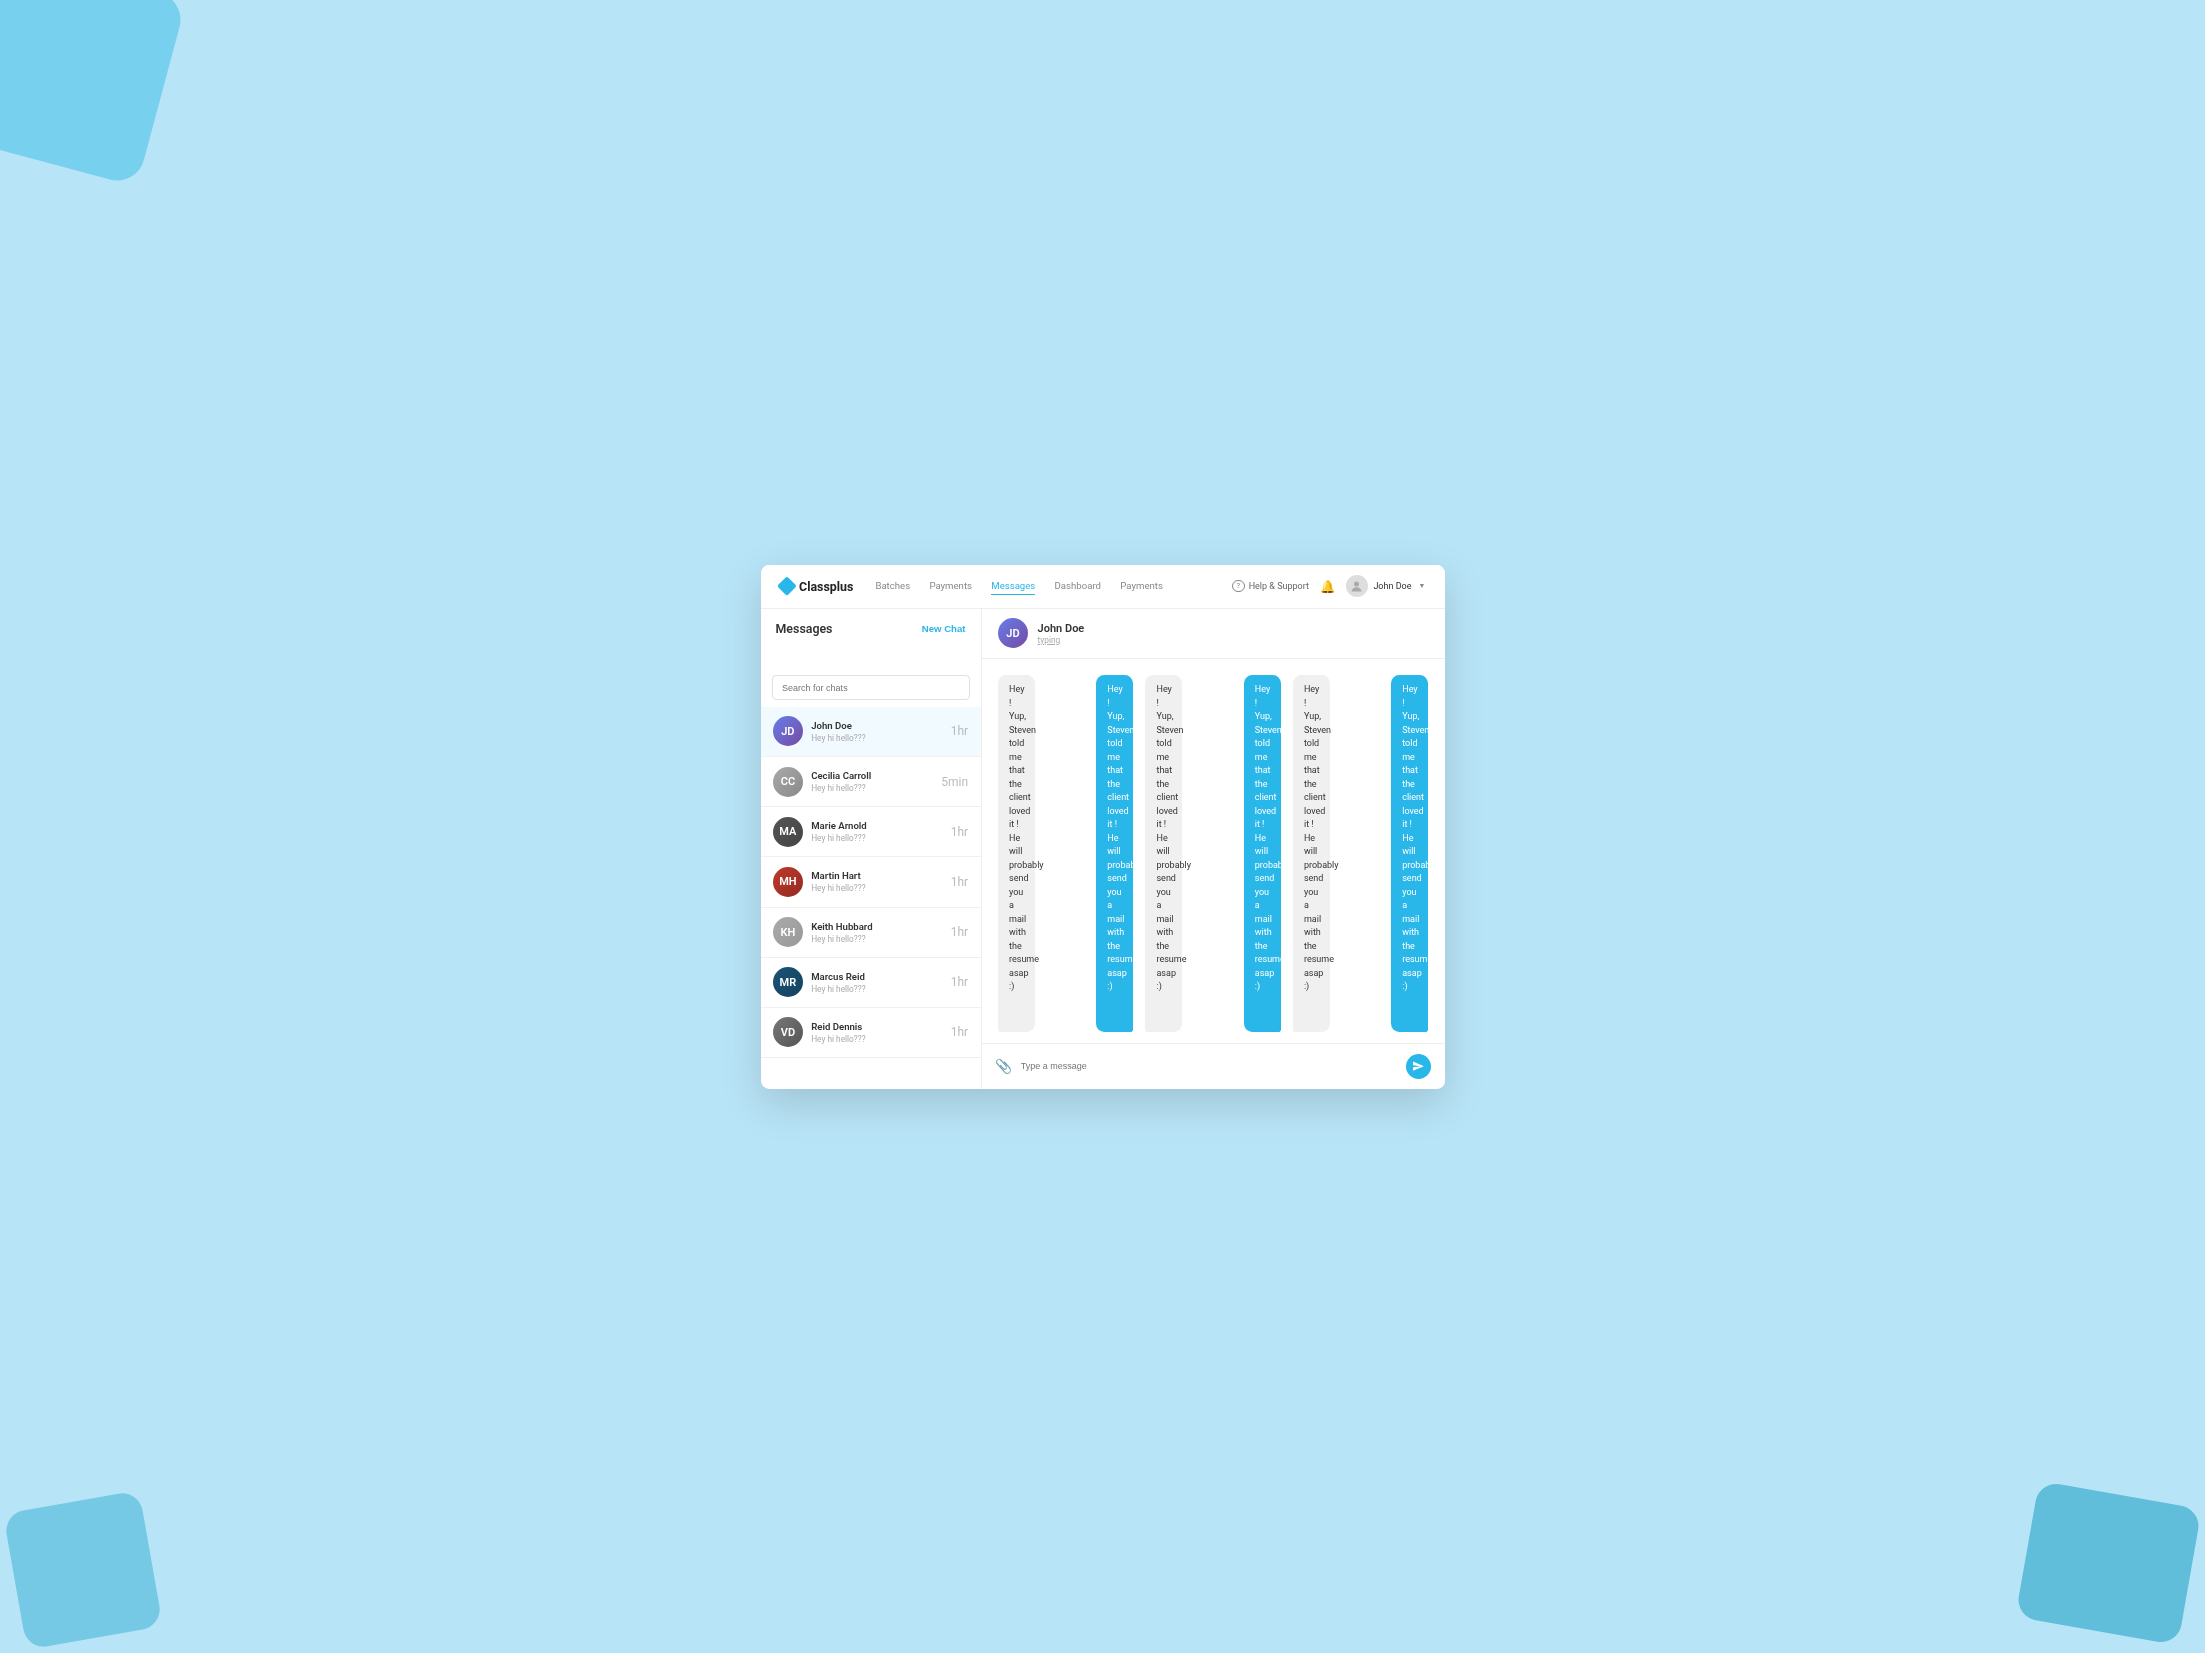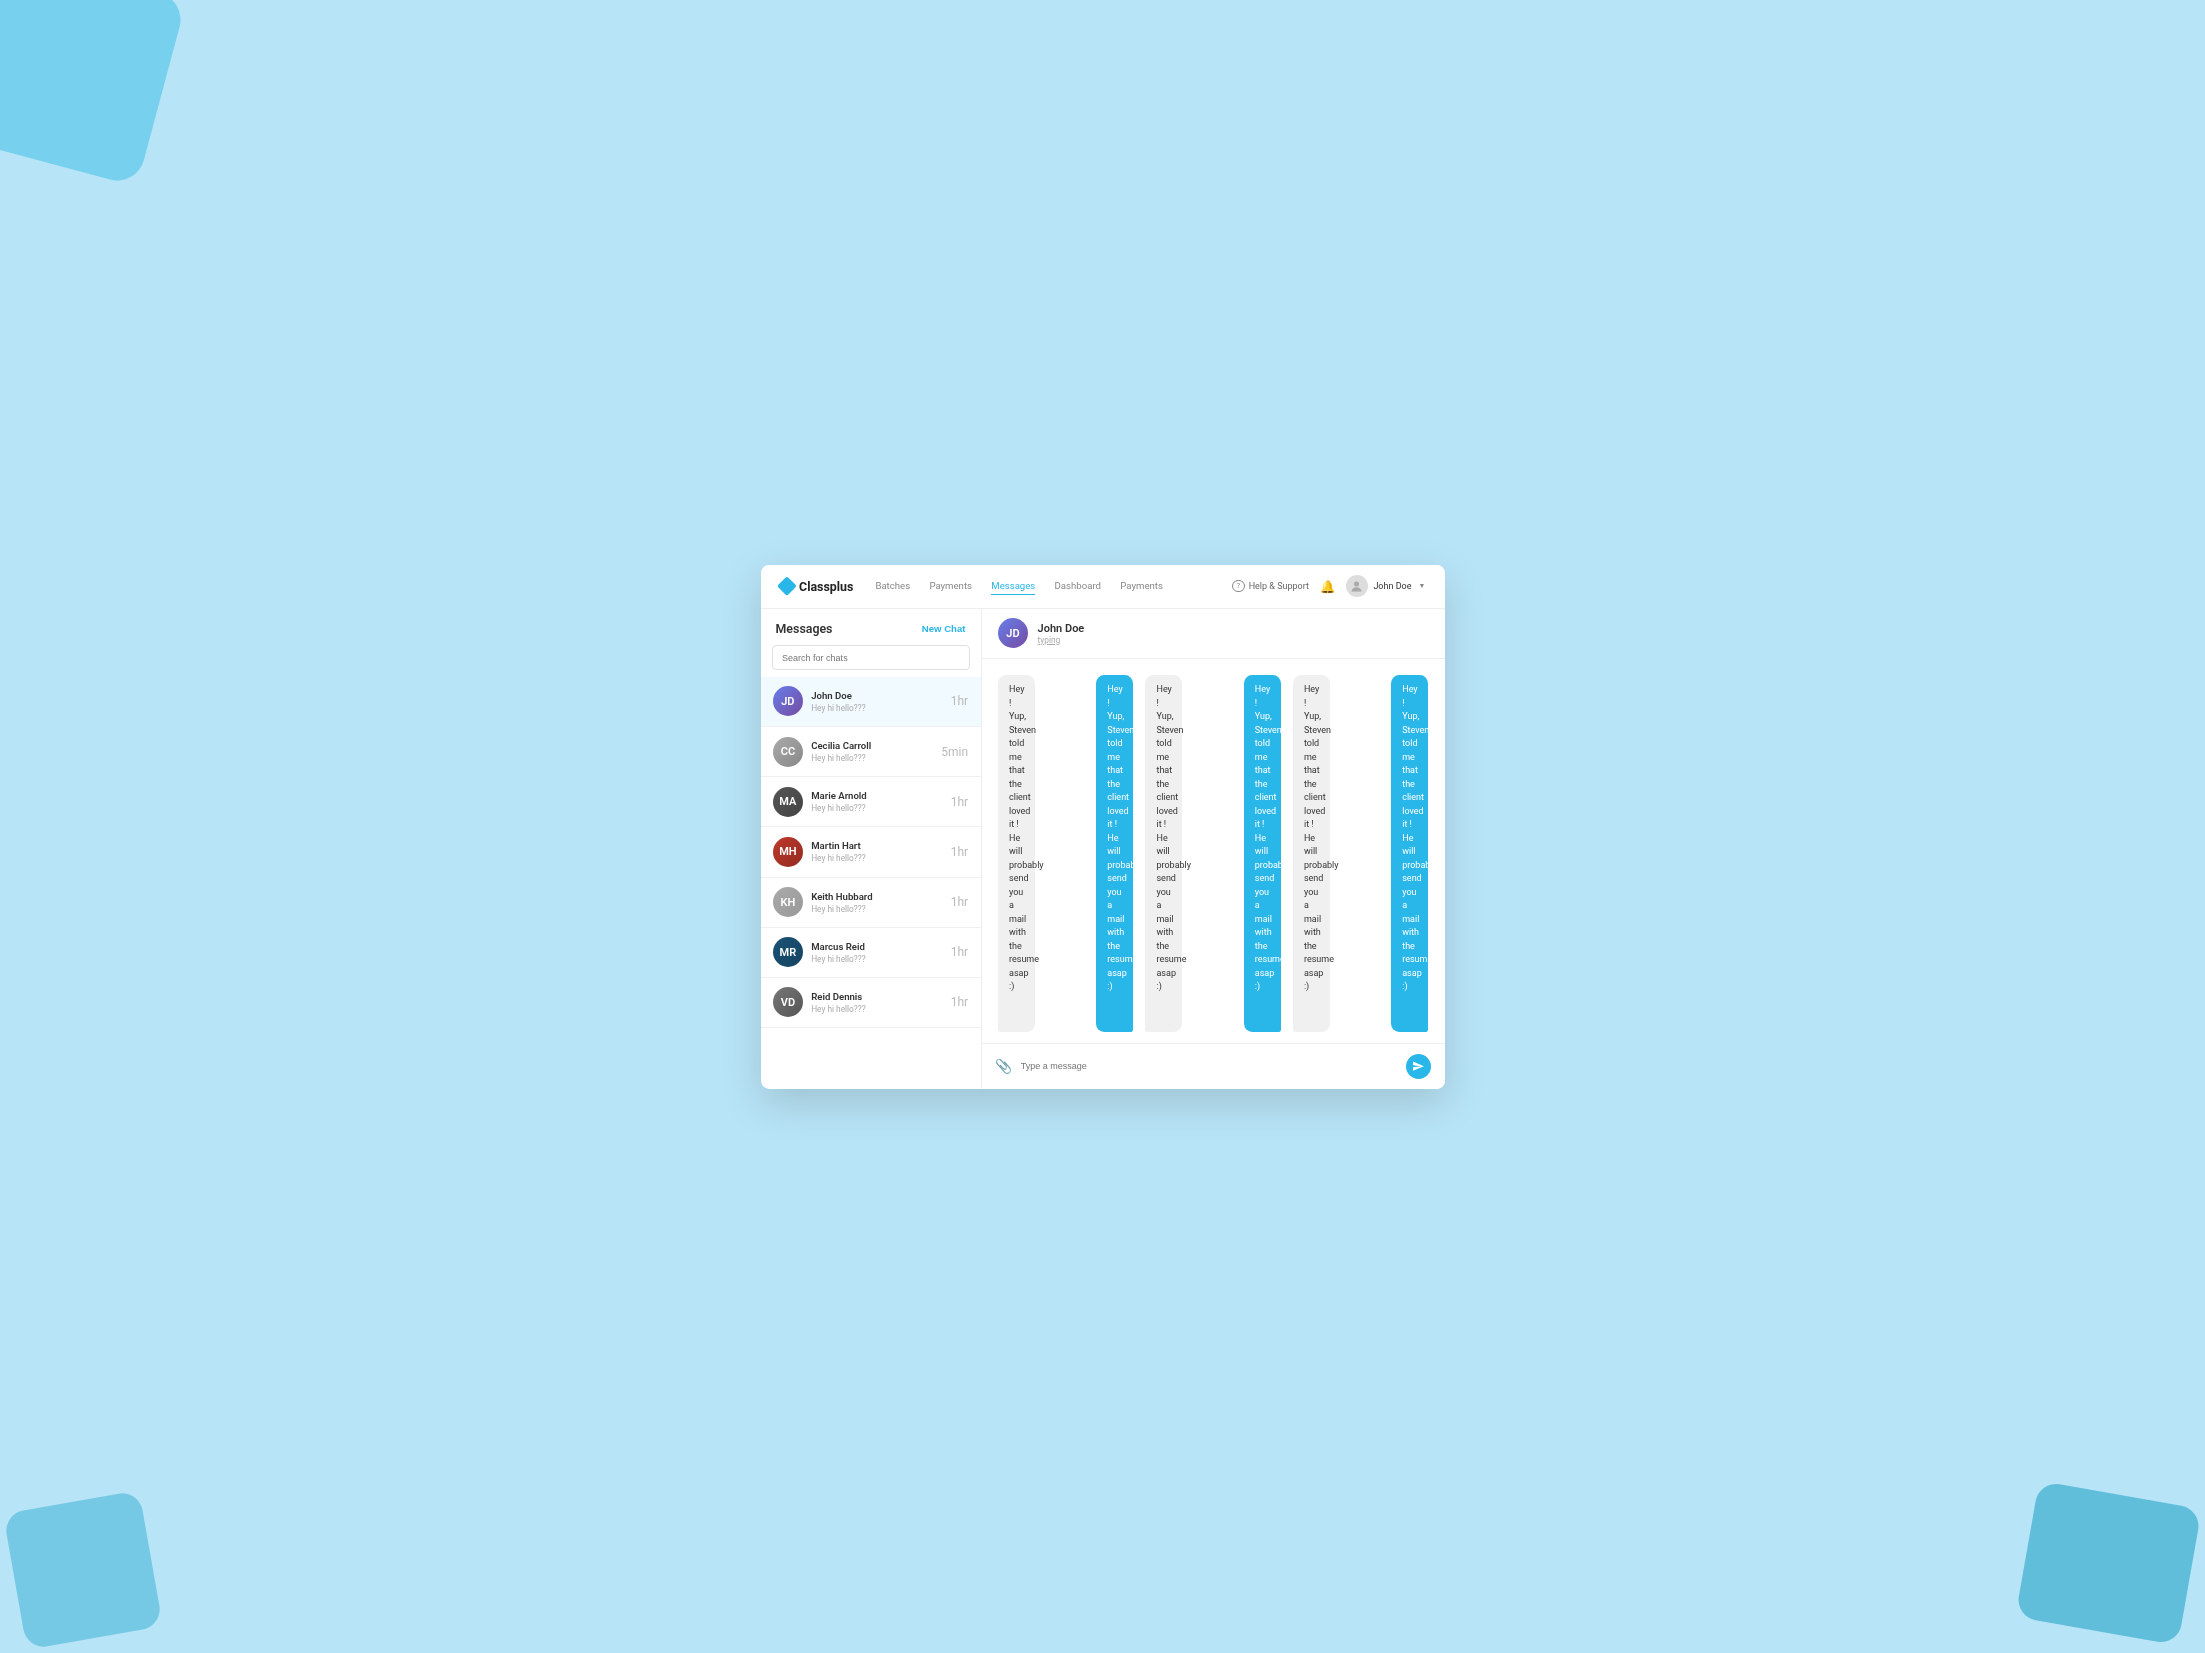--- a/index.html
+++ b/index.html
@@ -182,20 +182,21 @@
     }
     .search-input {
       width: 100%;
       padding: 6.2px 9.6px 6.2px 9.6px;
       border: 0.7px solid #e0e0e0;
       border-radius: 4.1px;
       font-size: 9px;
       color: #999;
       outline: none;
       background: #fff;
+      margin-top: 30px;
     }
     .chat-list {
       flex: 1;
       overflow-y: auto;
     }
     .chat-item {
       display: flex;
       align-items: center;
       padding: 9.6px 12.4px;
       border-bottom: 0.7px solid #f0f0f0;

